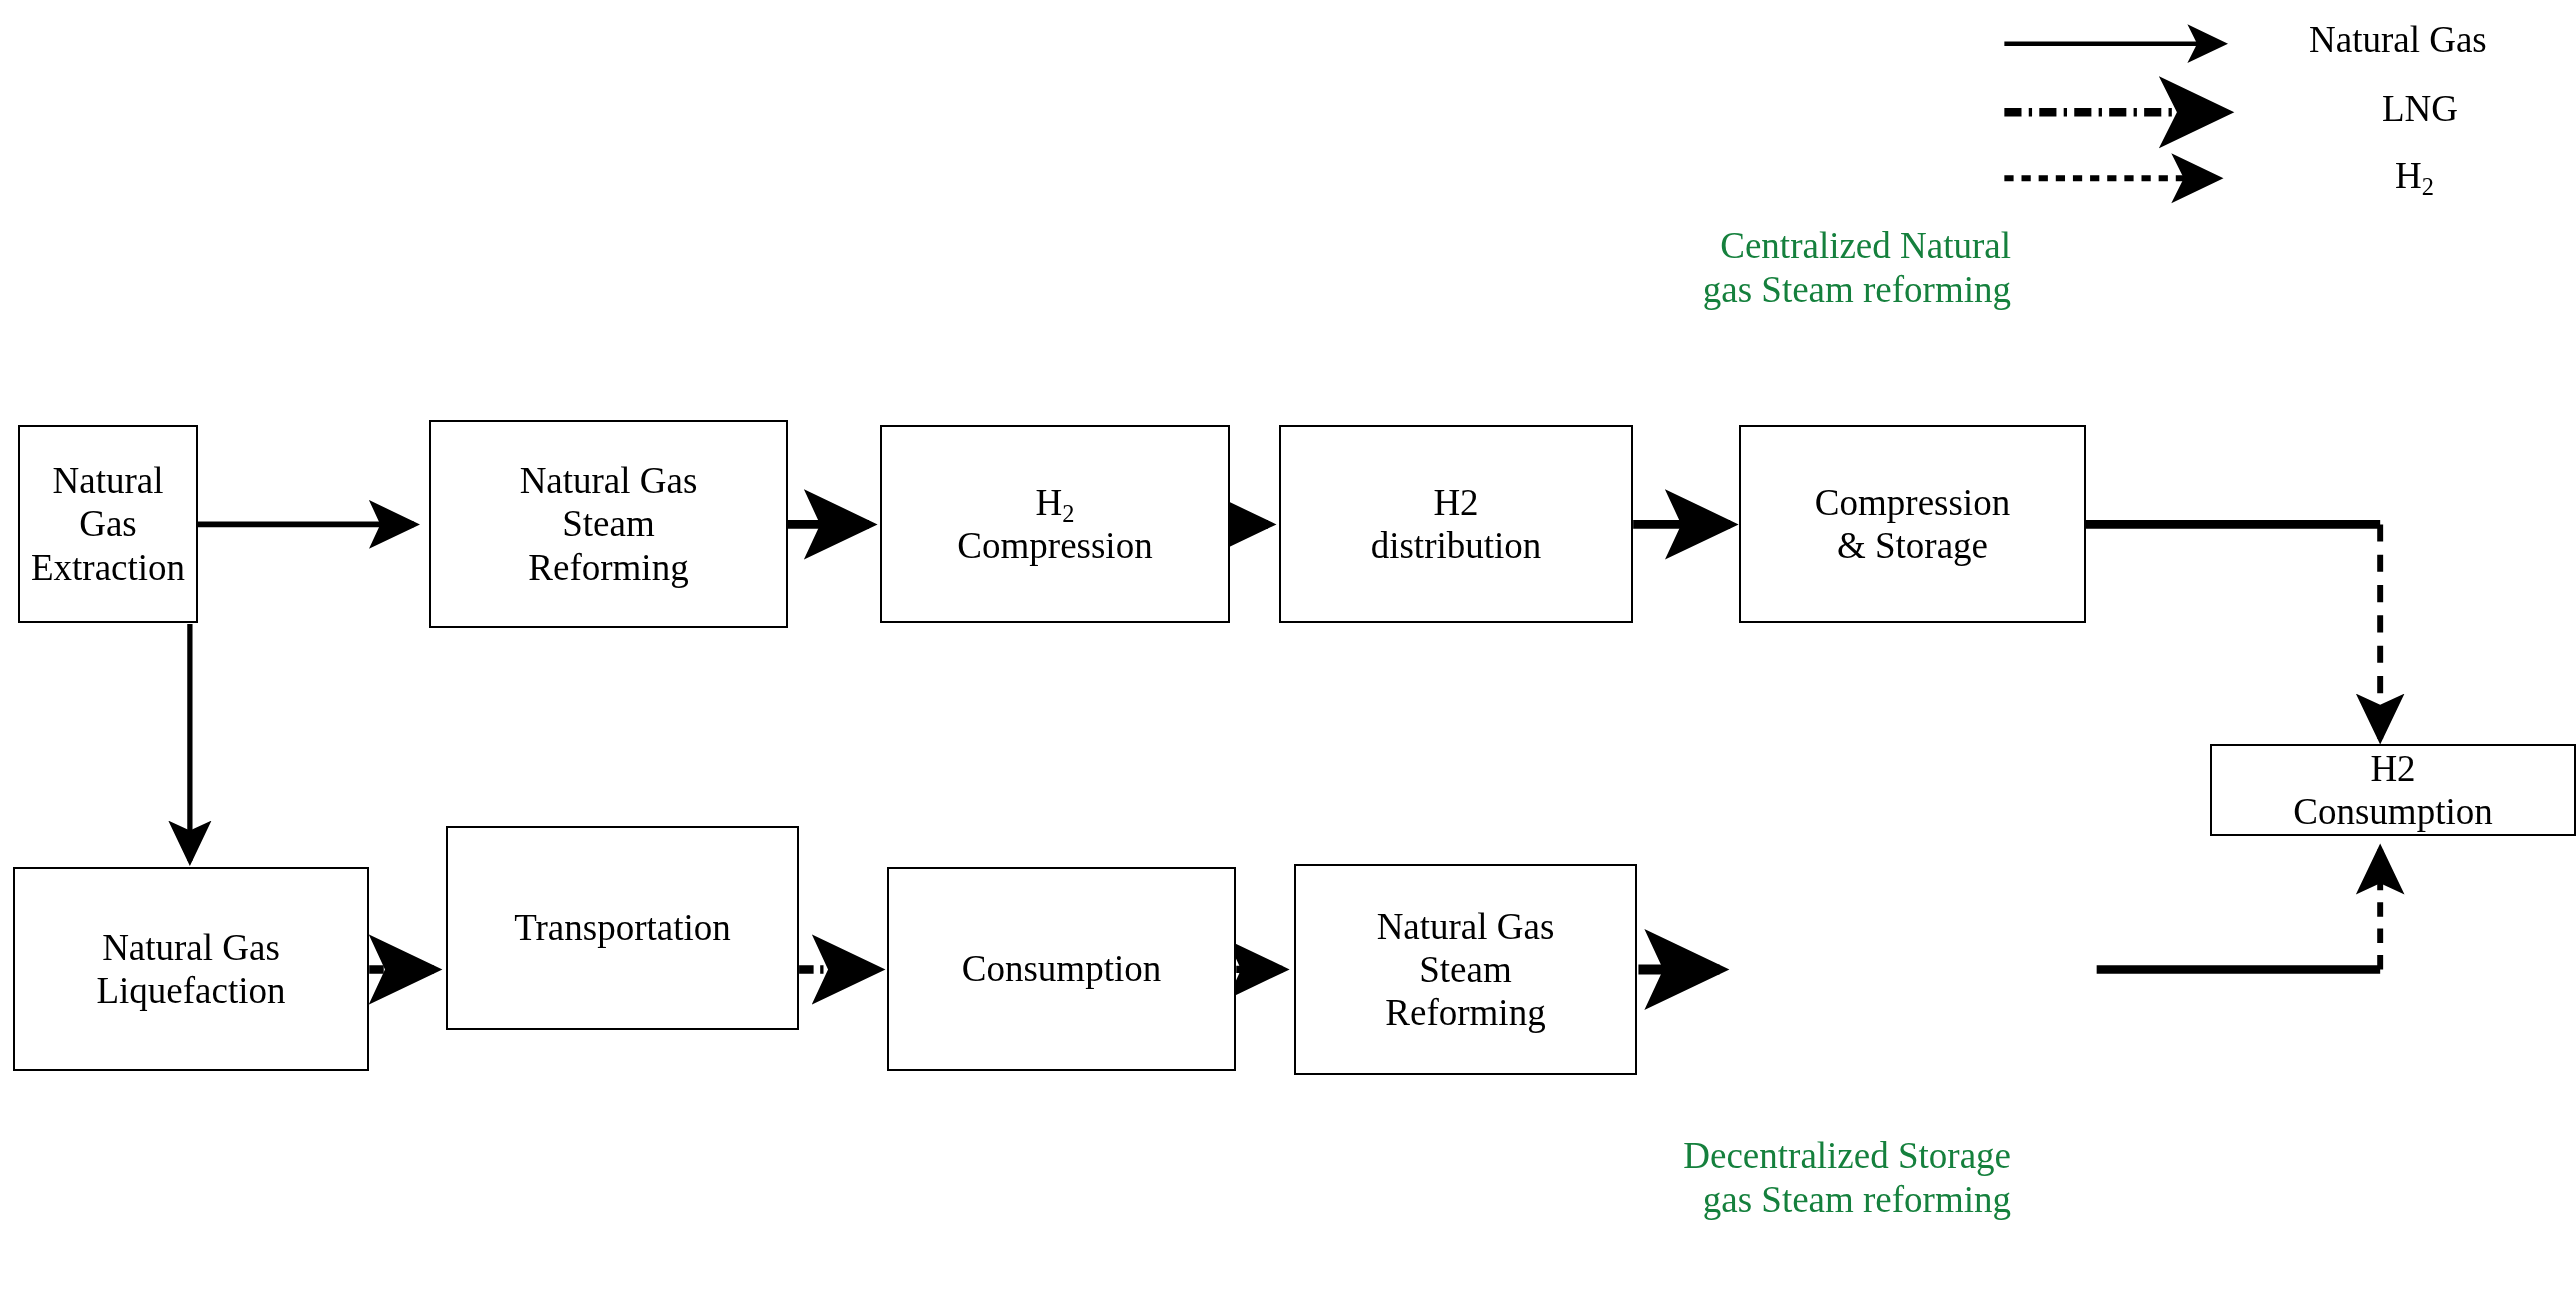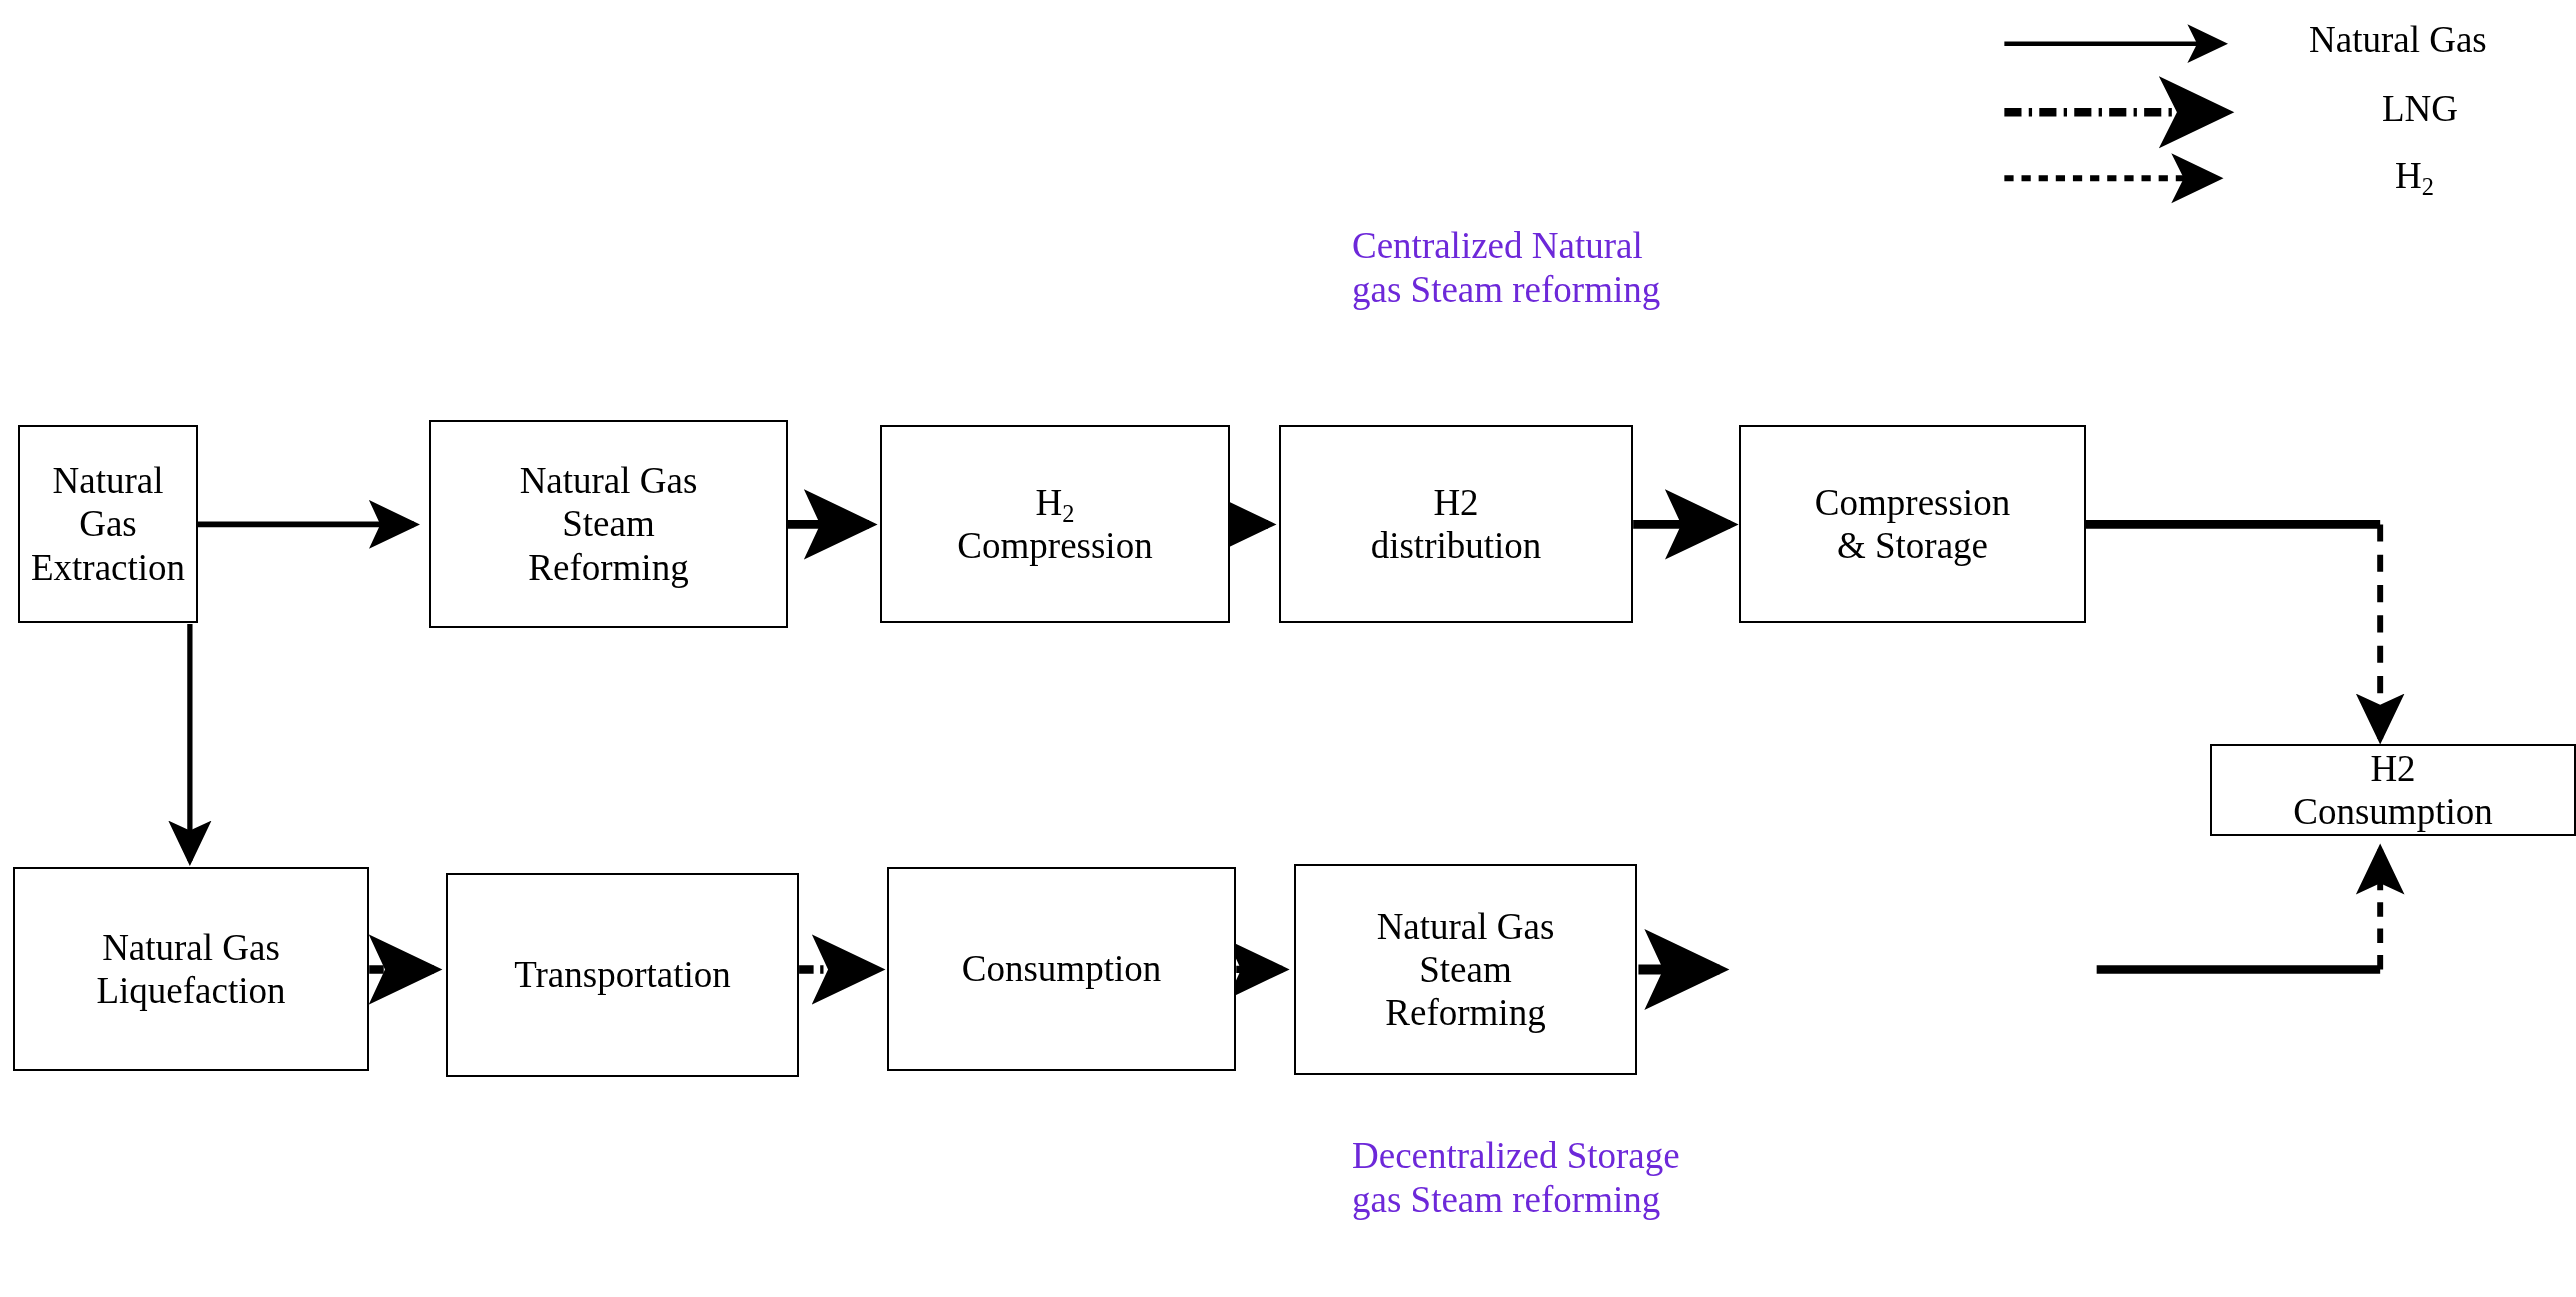--- a/index.html
+++ b/index.html
@@ -43,25 +43,25 @@
     font-family: "Liberation Serif", "DejaVu Serif", serif;
     color: #000000;
     padding: 2.6px 6.6px;
     white-space: pre-line;
     z-index: 3;
   }
 
   
   .caption {
     position: absolute;
-    text-align: left;
+    text-align: right;
     font-size: 37px;
     line-height: 1.2;
     white-space: pre-line;
-    color: #6d28d9;
+    color: #15803d;
     z-index: 2;
   }
 
   
   #legend {
     position: absolute;
     z-index: 4;
   }
   .legend-label {
     position: absolute;
@@ -156,21 +156,21 @@
 
   <div class="node" style="left:1739px; top:425px; width:347px; height:198px;">Compression
 &amp; Storage</div>
 
   <div class="node" style="left:2210px; top:744px; width:366px; height:92px;">H2
 Consumption</div>
 
   <div class="node" style="left:13px; top:867px; width:356px; height:204px;">Natural Gas
 Liquefaction</div>
 
-  <div class="node" style="left:446px; top:873px; width:353px; height:204px;">Transportation</div>
+  <div class="node" style="left:446px; top:826px; width:353px; height:204px;">Transportation</div>
 
   <div class="node" style="left:887px; top:867px; width:349px; height:204px;">Consumption</div>
 
   <div class="node" style="left:1294px; top:864px; width:343px; height:211px;">Natural Gas
 Steam
 Reforming</div>
 
 
 </div>
 

